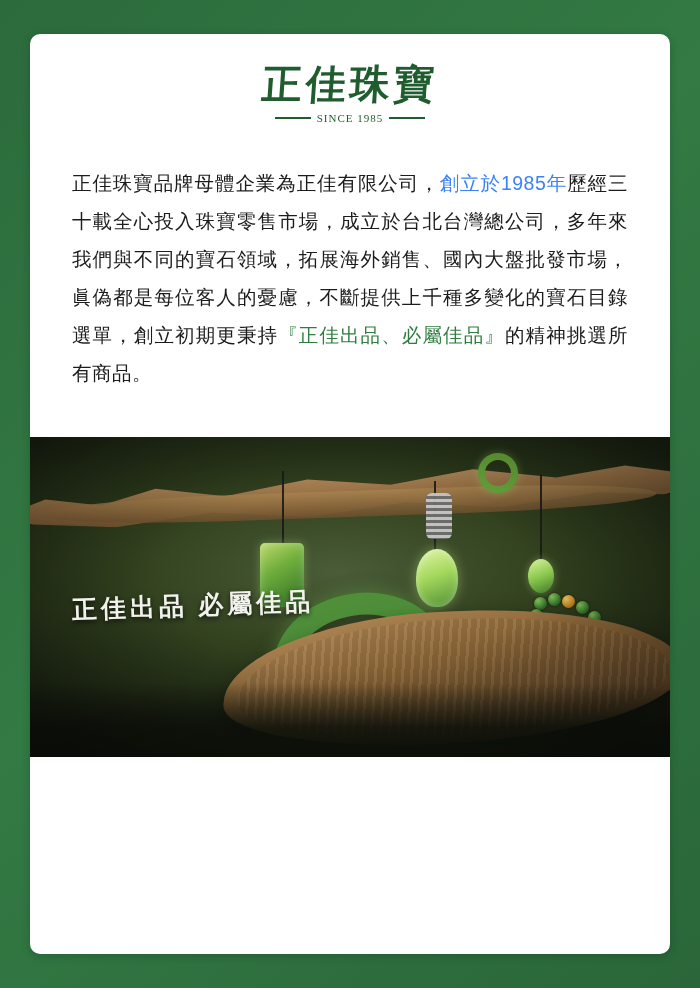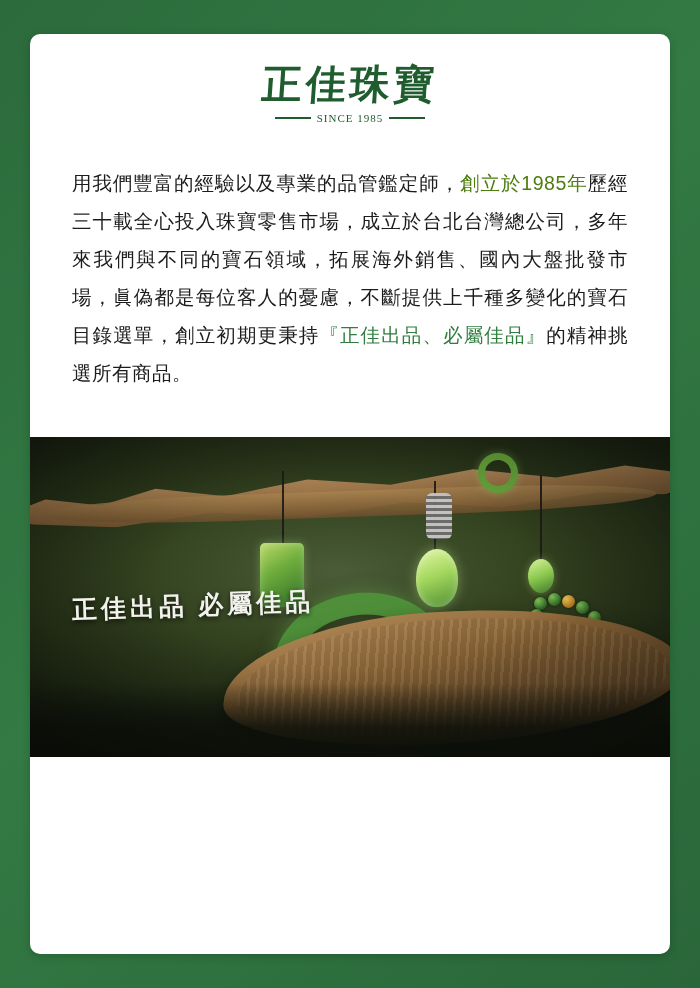--- a/index.html
+++ b/index.html
@@ -79,21 +79,21 @@
     text-align: justify;
     text-justify: inter-ideograph;
   }
   .para-top {
     padding: 14px 42px 26px 42px;
   }
   .para-bottom {
     padding: 28px 42px 20px 42px;
   }
   .hl-green {
-    color: #4d7c0f;
+    color: #3b82f6;
   }
   .hl-quote {
     color: #2f7d3f;
     margin-top: 9px;
   }
 
   
   .photo {
     position: relative;
     width: 100%;
@@ -260,21 +260,21 @@
 
     <div class="logo-block">
       <div class="logo-wordmark">正佳珠寶</div>
       <div class="logo-rule">
         <span class="bar"></span>
         <span class="logo-since">SINCE 1985</span>
         <span class="bar"></span>
       </div>
     </div>
 
-    <p class="para para-top"><span>用我們豐富的經驗以及專業的品管鑑定師，</span><span class="hl-green">創立於1985年</span><span>歷經三十載全心投入珠寶零售市場，成立於台北台灣總公司，多年來我們與不同的寶石領域，拓展海外銷售、國內大盤批發市場，眞偽都是每位客人的憂慮，不斷提供上千種多變化的寶石目錄選單，創立初期更秉持</span><span class="hl-quote">『正佳出品、必屬佳品』</span><span>的精神挑選所有商品。</span></p>
+    <p class="para para-top"><span>正佳珠寶品牌母體企業為正佳有限公司，</span><span class="hl-green">創立於1985年</span><span>歷經三十載全心投入珠寶零售市場，成立於台北台灣總公司，多年來我們與不同的寶石領域，拓展海外銷售、國內大盤批發市場，眞偽都是每位客人的憂慮，不斷提供上千種多變化的寶石目錄選單，創立初期更秉持</span><span class="hl-quote">『正佳出品、必屬佳品』</span><span>的精神挑選所有商品。</span></p>
 
     <div class="photo">
       <div class="photo-bg"></div>
 
       <div class="branch"></div>
       <div class="branch-2"></div>
 
       <div class="cord" style="left:252px; top:34px; height:76px;"></div>
       <div class="pendant-rect" style="left:230px; top:106px;"></div>
 

